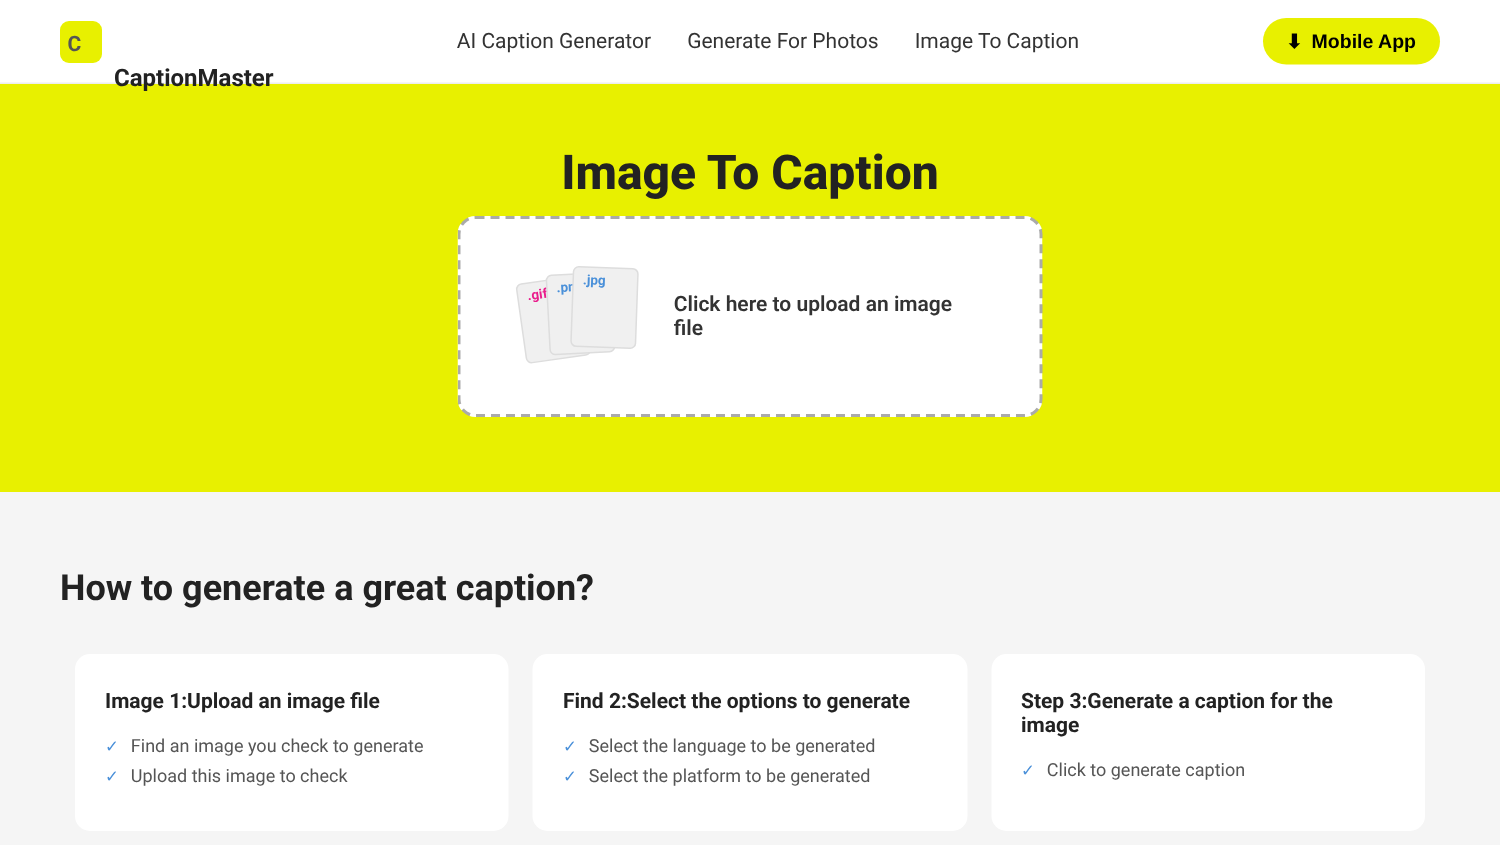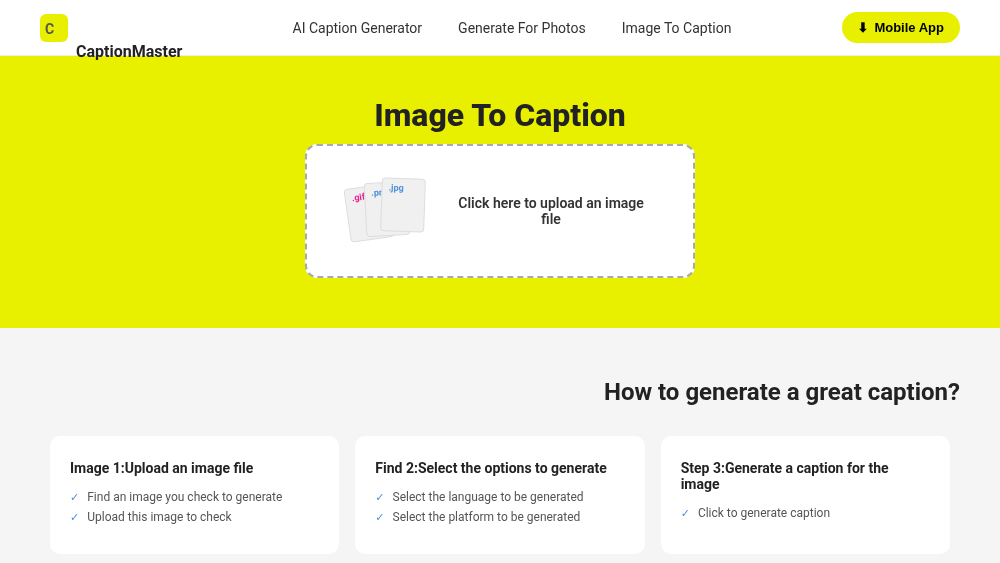--- a/index.html
+++ b/index.html
@@ -25,21 +25,21 @@
       height: 28px;
     }
     .logo-text {
       font-size: 16px;
       font-weight: 700;
       color: #222;
       margin-top: 47px;
     }
     .nav {
       display: flex;
-      gap: 36px;
+      gap: 24px;
     }
     .nav-item {
       font-size: 14px;
       color: #333;
       cursor: pointer;
       text-decoration: none;
     }
     .mobile-app-btn {
       background: #e8f000;
       border: none;
@@ -124,30 +124,30 @@
       font-weight: 700;
       color: #888;
     }
     .file-card:nth-child(1) .file-card-label { color: #e91e8c; }
     .file-card:nth-child(2) .file-card-label { color: #4a90d9; }
     .file-card:nth-child(3) .file-card-label { color: #4a90d9; }
     .upload-text {
       font-size: 14px;
       font-weight: 600;
       color: #333;
-      text-align: center;
+      text-align: left;
     }
 
     
     .how-section {
       padding: 50px 40px 40px;
       background: #f5f5f5;
     }
     .section-title {
-      text-align: right;
+      text-align: left;
       font-size: 24px;
       font-weight: 700;
       color: #222;
       margin-bottom: 30px;
     }
     .steps-grid {
       display: flex;
       gap: 16px;
       justify-content: center;
       max-width: 900px;

